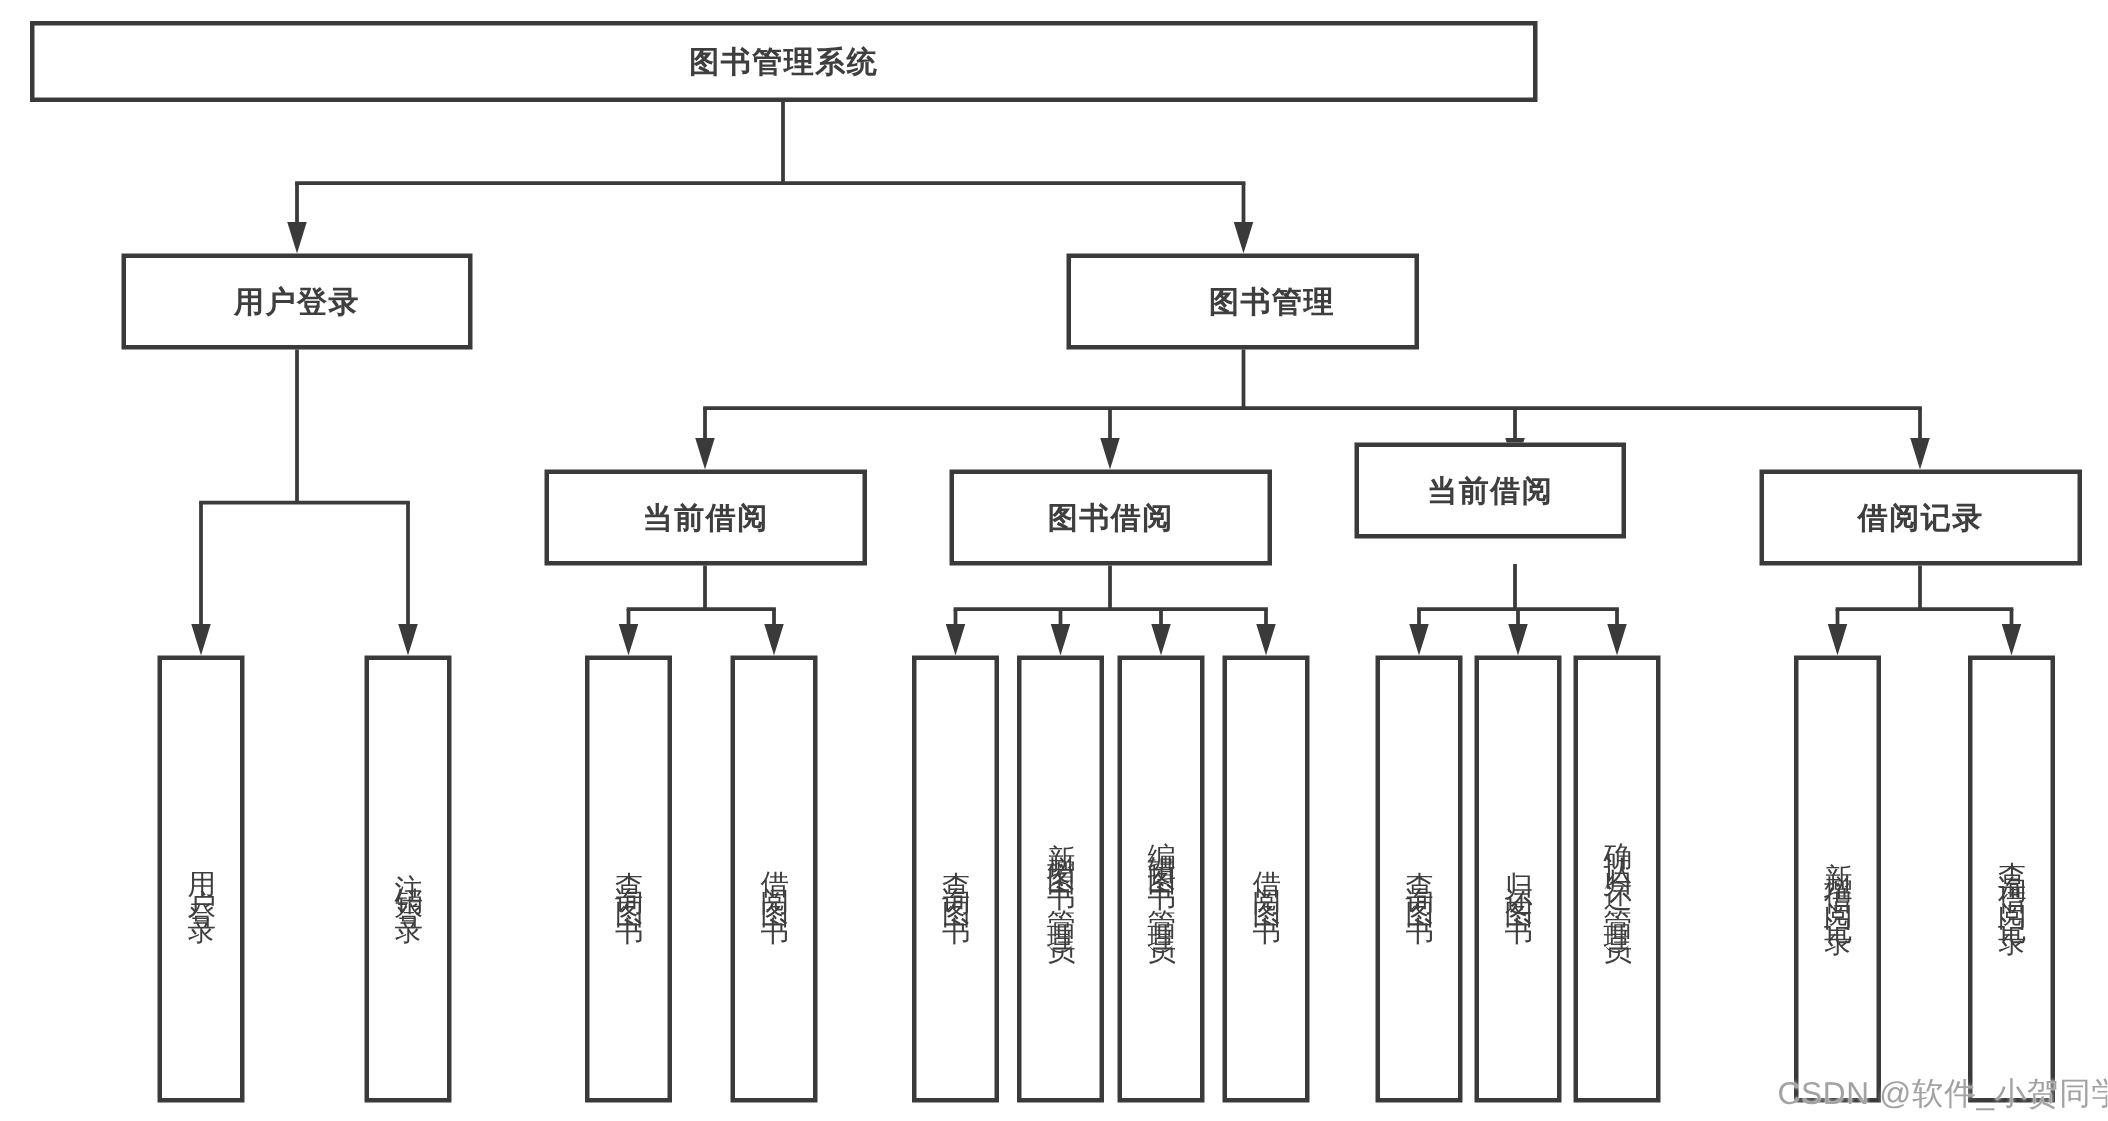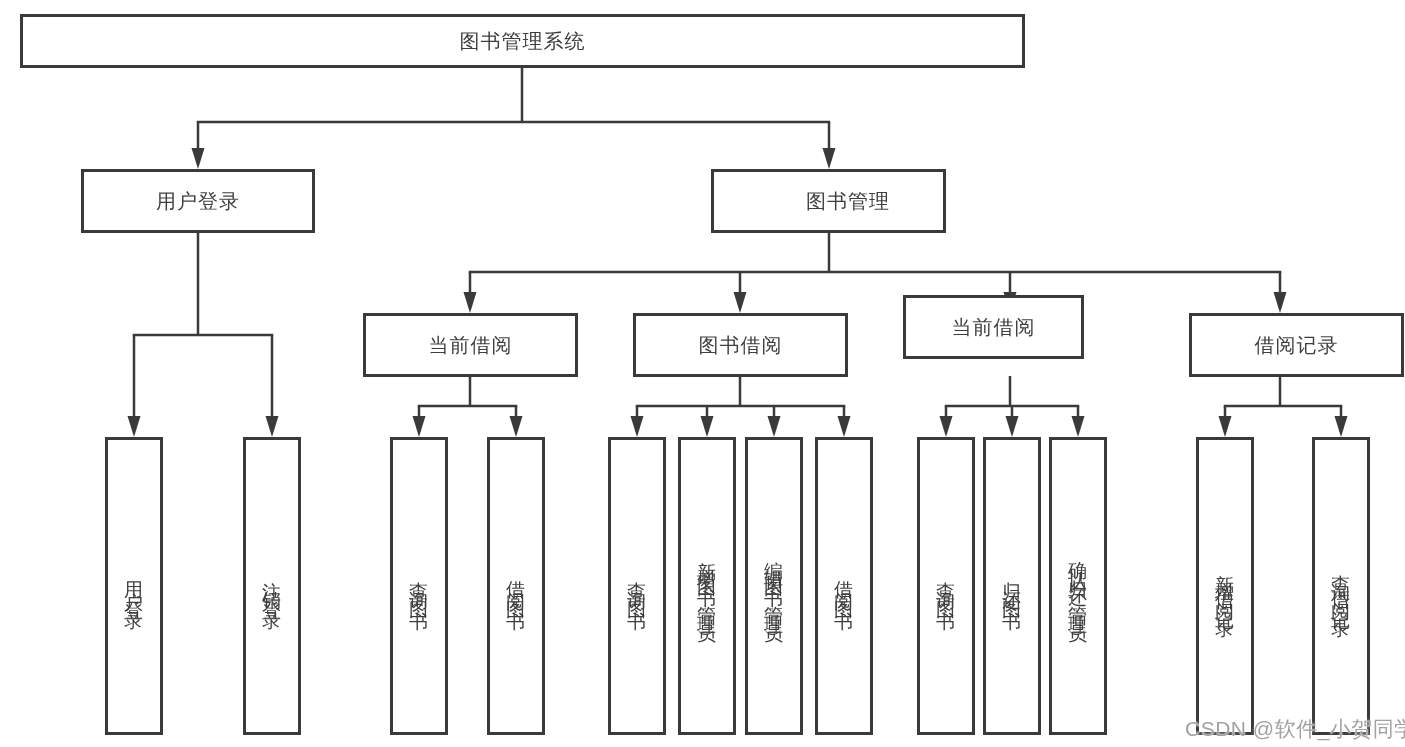--- a/index.html
+++ b/index.html
@@ -13,21 +13,21 @@
   #wires{position:absolute;left:0;top:0;z-index:1;}
   .node{
     position:absolute;
     box-sizing:border-box;
     background:#ffffff;
     border:3px solid #3a3a3a;
     color:#3e3e3e;
     display:flex;align-items:center;justify-content:center;
     z-index:2;
   }
-  .node-h{font-size:20px;letter-spacing:1px;}
+  .node-h{font-size:20px;letter-spacing:1px;font-weight:bold;}
   .node-v{width:58px;height:298px;}
   .vtext{
     writing-mode:vertical-rl;
     -webkit-text-orientation:mixed;
     text-orientation:mixed;
     font-size:19px;
     line-height:1;
     letter-spacing:10px;
   }
   .vtext.long{letter-spacing:9px;}
@@ -126,21 +126,21 @@
 
   <div class="node node-h" style="left:363px;top:313px;width:215px;height:64px;">
     <span>当前借阅</span>
   </div>
   <div class="node node-h" style="left:633px;top:313px;width:215px;height:64px;justify-content:center;">
     <span>图书借阅</span>
   </div>
   <div class="node node-h" style="left:903px;top:295px;width:181px;height:64px;">
     <span>当前借阅</span>
   </div>
-  <div class="node node-h" style="left:1173px;top:313px;width:215px;height:64px;margin-left:16px;">
+  <div class="node node-h" style="left:1173px;top:313px;width:215px;height:64px;">
     <span>借阅记录</span>
   </div>
 
   <div class="node node-v" style="left:105px;top:437px;">
     <span class="vtext">用户登录</span>
   </div>
   <div class="node node-v" style="left:243px;top:437px;">
     <span class="vtext">注销登录</span>
   </div>
 

